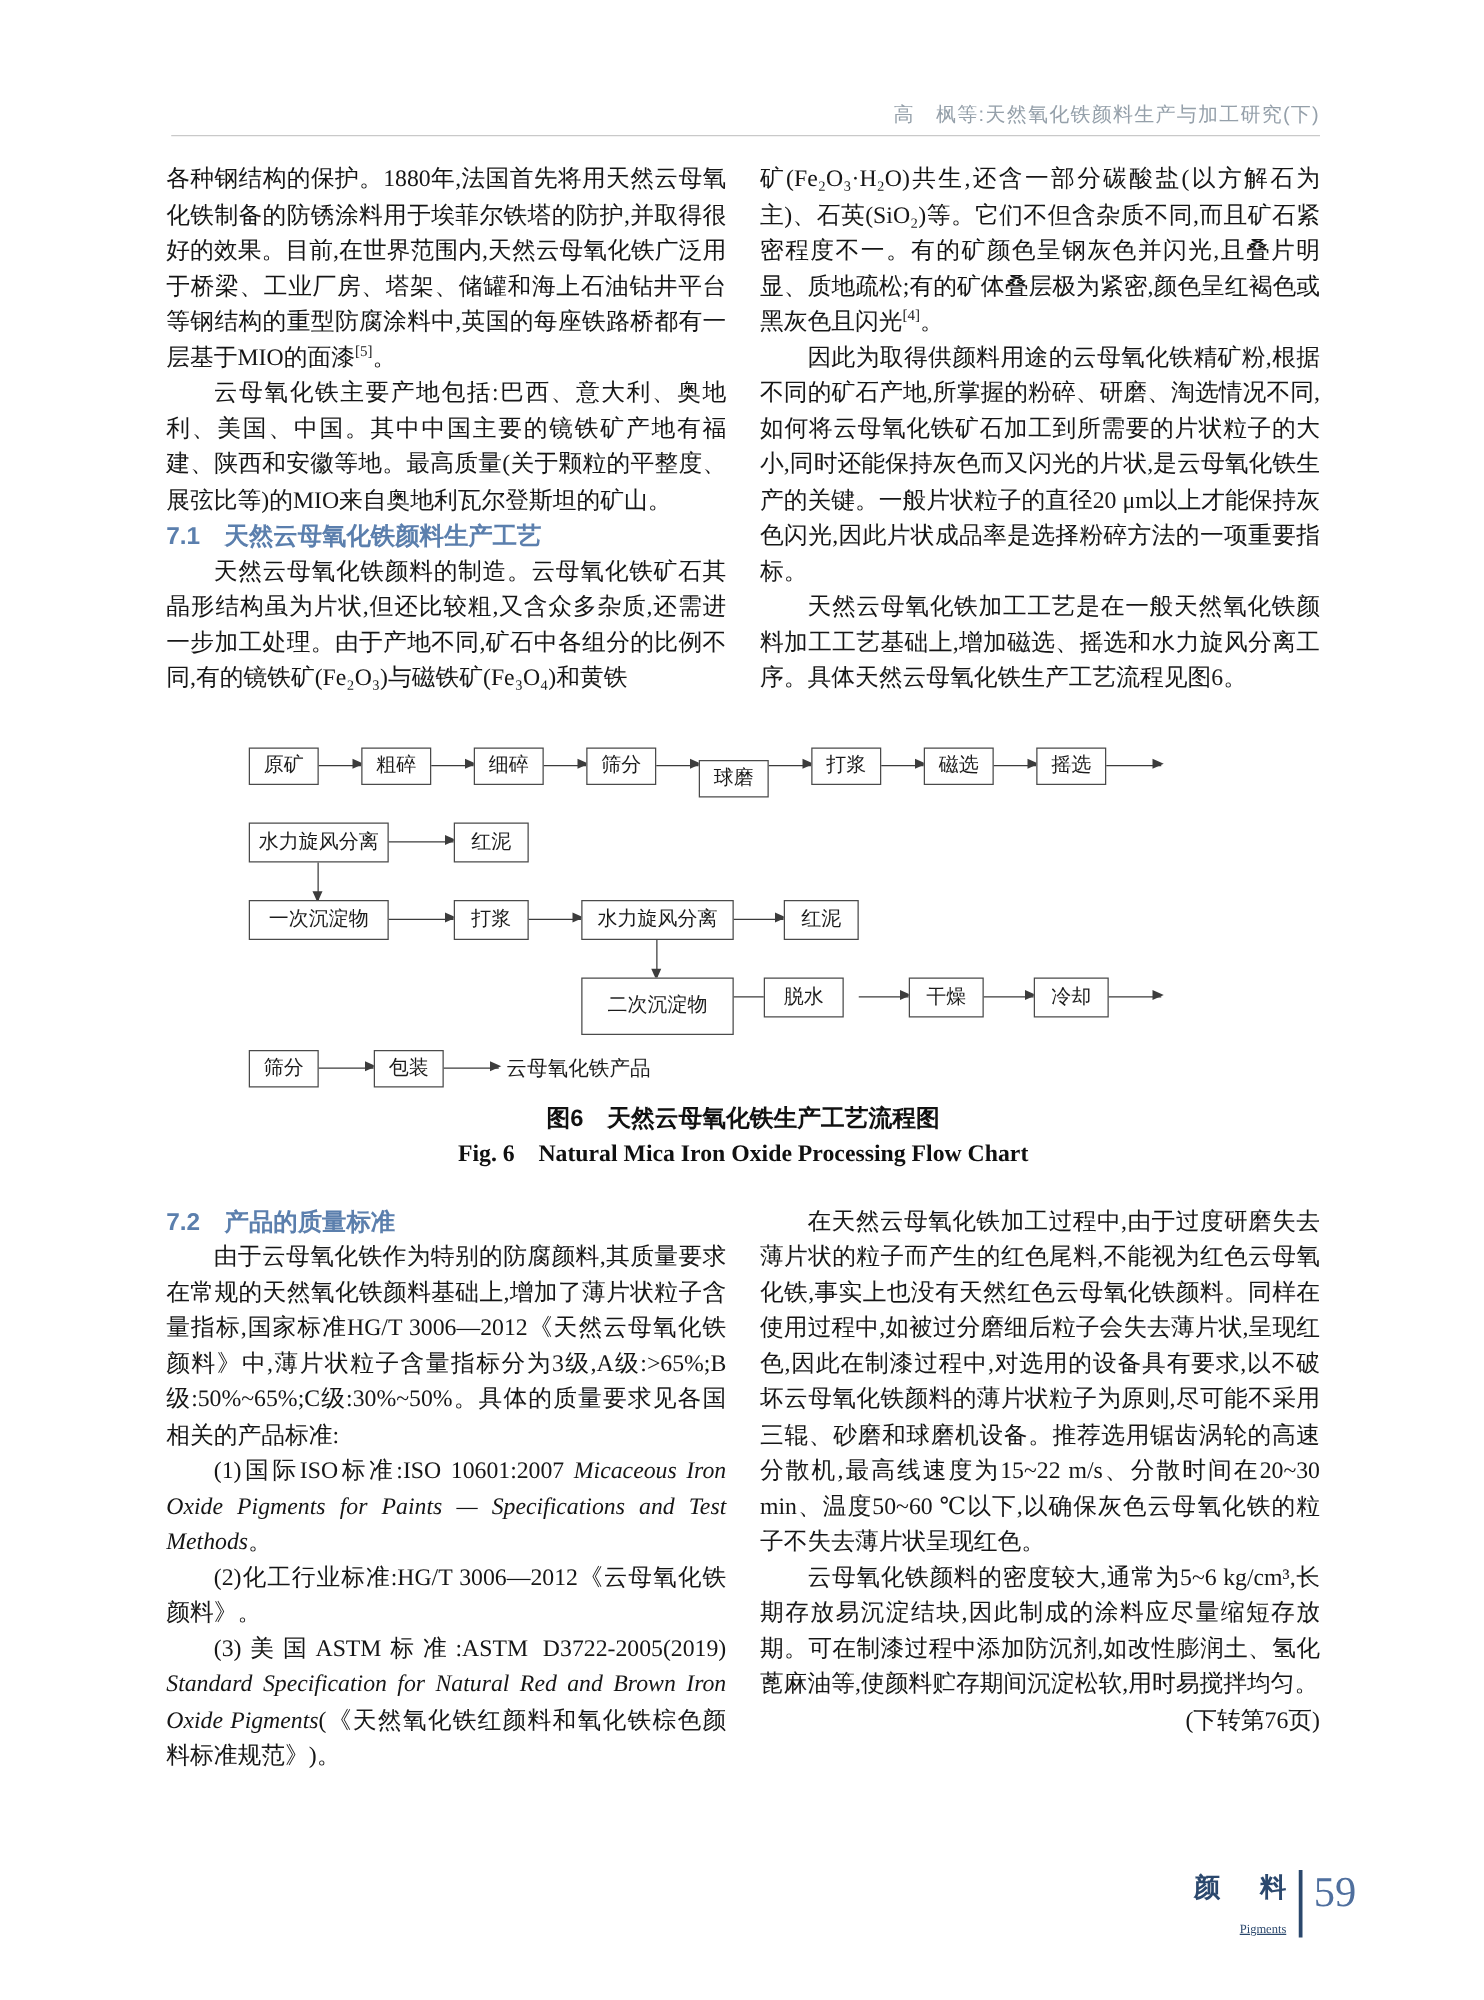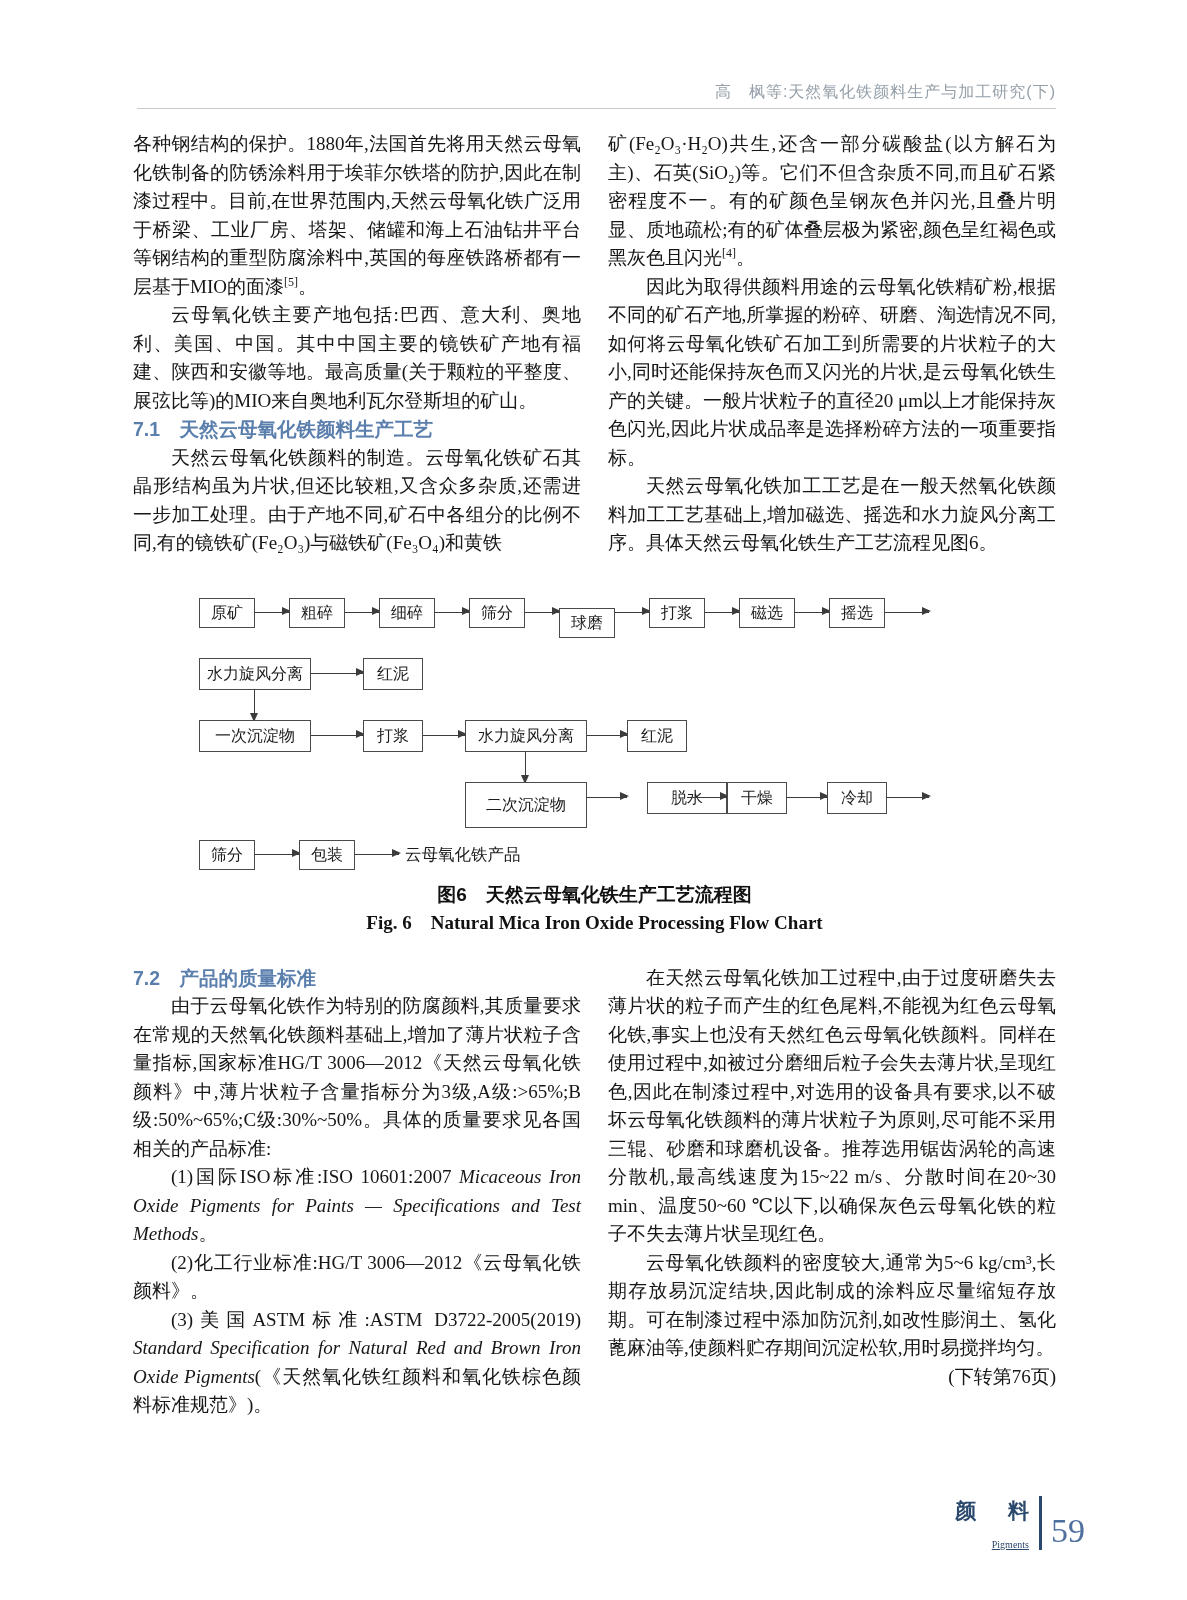--- a/index.html
+++ b/index.html
@@ -59,21 +59,21 @@
     margin-top:8px;text-align:center;font-family:"Liberation Sans","DejaVu Sans",sans-serif;
     font-weight:bold;font-size:19px;color:#111;
   }
   .cap-en{
     margin-top:2px;text-align:center;font-family:"Liberation Serif","DejaVu Serif",serif;
     font-weight:bold;font-size:19px;color:#111;
   }
   .section2{margin-top:28px;}
   .continuation{text-align:right;line-height:28.5px;}
   
-  .footer{position:absolute;right:102px;bottom:50px;display:flex;align-items:flex-end;}
+  .footer{position:absolute;right:102px;bottom:50px;display:flex;align-items:flex-start;}
   .f-left{text-align:right;margin-right:10px;}
   .f-zh{
     font-family:"Liberation Sans","DejaVu Sans",sans-serif;font-weight:bold;
     font-size:21px;letter-spacing:13px;color:var(--footer-navy);white-space:nowrap;margin-right:-13px;
   }
   .f-en{font-family:"Liberation Serif","DejaVu Serif",serif;font-size:10px;color:var(--footer-navy);margin-top:14px;text-decoration:underline;}
   .f-bar{width:3px;height:54px;background:var(--footer-navy);margin-right:9px;}
   .f-num{font-family:"Liberation Serif","DejaVu Serif",serif;font-size:34px;color:var(--page-number-blue);}
 </style>
 </head>
@@ -81,21 +81,21 @@
 
 <div class="page">
 
   <div class="running-head">高　枫等:天然氧化铁颜料生产与加工研究(下)</div>
   <div class="head-rule"></div>
 
   <div class="content">
 
     <div class="cols">
       <div class="col">
-        <p><span>各种钢结构的保护。1880年,法国首先将用天然云母氧化铁制备的防锈涂料用于埃菲尔铁塔的防护,因此在制漆过程中。目前,在世界范围内,天然云母氧化铁广泛用于桥梁、工业厂房、塔架、储罐和海上石油钻井平台等钢结构的重型防腐涂料中,英国的每座铁路桥都有一层基于MIO的面漆</span><sup class="ref">[5]</sup><span>。</span></p>
+        <p><span>各种钢结构的保护。1880年,法国首先将用天然云母氧化铁制备的防锈涂料用于埃菲尔铁塔的防护,并取得很好的效果。目前,在世界范围内,天然云母氧化铁广泛用于桥梁、工业厂房、塔架、储罐和海上石油钻井平台等钢结构的重型防腐涂料中,英国的每座铁路桥都有一层基于MIO的面漆</span><sup class="ref">[5]</sup><span>。</span></p>
         <p class="ind">云母氧化铁主要产地包括:巴西、意大利、奥地利、美国、中国。其中中国主要的镜铁矿产地有福建、陕西和安徽等地。最高质量(关于颗粒的平整度、展弦比等)的MIO来自奥地利瓦尔登斯坦的矿山。</p>
         <div class="sec-heading">7.1　天然云母氧化铁颜料生产工艺</div>
         <p class="ind">天然云母氧化铁颜料的制造。云母氧化铁矿石其晶形结构虽为片状,但还比较粗,又含众多杂质,还需进一步加工处理。由于产地不同,矿石中各组分的比例不同,有的镜铁矿(Fe₂O₃)与磁铁矿(Fe₃O₄)和黄铁</p>
       </div>
       <div class="col">
         <p><span>矿(Fe₂O₃·H₂O)共生,还含一部分碳酸盐(以方解石为主)、石英(SiO₂)等。它们不但含杂质不同,而且矿石紧密程度不一。有的矿颜色呈钢灰色并闪光,且叠片明显、质地疏松;有的矿体叠层极为紧密,颜色呈红褐色或黑灰色且闪光</span><sup class="ref">[4]</sup><span>。</span></p>
         <p class="ind">因此为取得供颜料用途的云母氧化铁精矿粉,根据不同的矿石产地,所掌握的粉碎、研磨、淘选情况不同,如何将云母氧化铁矿石加工到所需要的片状粒子的大小,同时还能保持灰色而又闪光的片状,是云母氧化铁生产的关键。一般片状粒子的直径20 μm以上才能保持灰色闪光,因此片状成品率是选择粉碎方法的一项重要指标。</p>
         <p class="ind">天然云母氧化铁加工工艺是在一般天然氧化铁颜料加工工艺基础上,增加磁选、摇选和水力旋风分离工序。具体天然云母氧化铁生产工艺流程见图6。</p>
       </div>
     </div>
@@ -129,21 +129,21 @@
         <div class="ah" style="left:112px;top:151px;width:52px"></div>
         <div class="fbox" style="left:164px;top:136px;width:60px;height:32px">打浆</div>
         <div class="ah" style="left:224px;top:151px;width:42px"></div>
         <div class="fbox" style="left:266px;top:136px;width:122px;height:32px">水力旋风分离</div>
         <div class="ah" style="left:388px;top:151px;width:40px"></div>
         <div class="fbox" style="left:428px;top:136px;width:60px;height:32px">红泥</div>
         <div class="av" style="left:326px;top:168px;height:30px"></div>
 
         <div class="fbox" style="left:266px;top:198px;width:122px;height:46px">二次沉淀物</div>
         <div class="ah" style="left:388px;top:213px;width:40px"></div>
-        <div class="fbox" style="left:448px;top:198px;width:80px;height:32px">脱水</div>
+        <div class="fbox" style="left:412px;top:198px;width:64px;height:32px">脱水</div>
         <div class="ah" style="left:488px;top:213px;width:40px"></div>
         <div class="fbox" style="left:528px;top:198px;width:60px;height:32px">干燥</div>
         <div class="ah" style="left:588px;top:213px;width:40px"></div>
         <div class="fbox" style="left:628px;top:198px;width:60px;height:32px">冷却</div>
         <div class="ah" style="left:688px;top:213px;width:42px"></div>
 
         <div class="fbox" style="left:0px;top:256px;width:56px;height:30px">筛分</div>
         <div class="ah" style="left:56px;top:270px;width:44px"></div>
         <div class="fbox" style="left:100px;top:256px;width:56px;height:30px">包装</div>
         <div class="ah" style="left:156px;top:270px;width:44px"></div>

